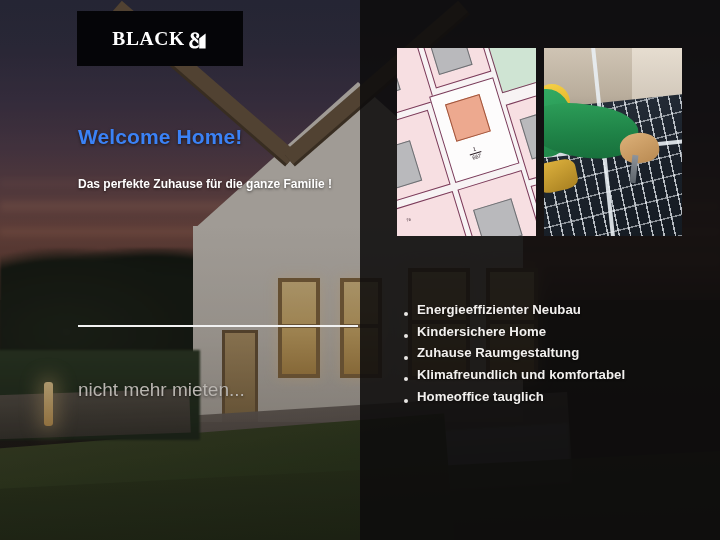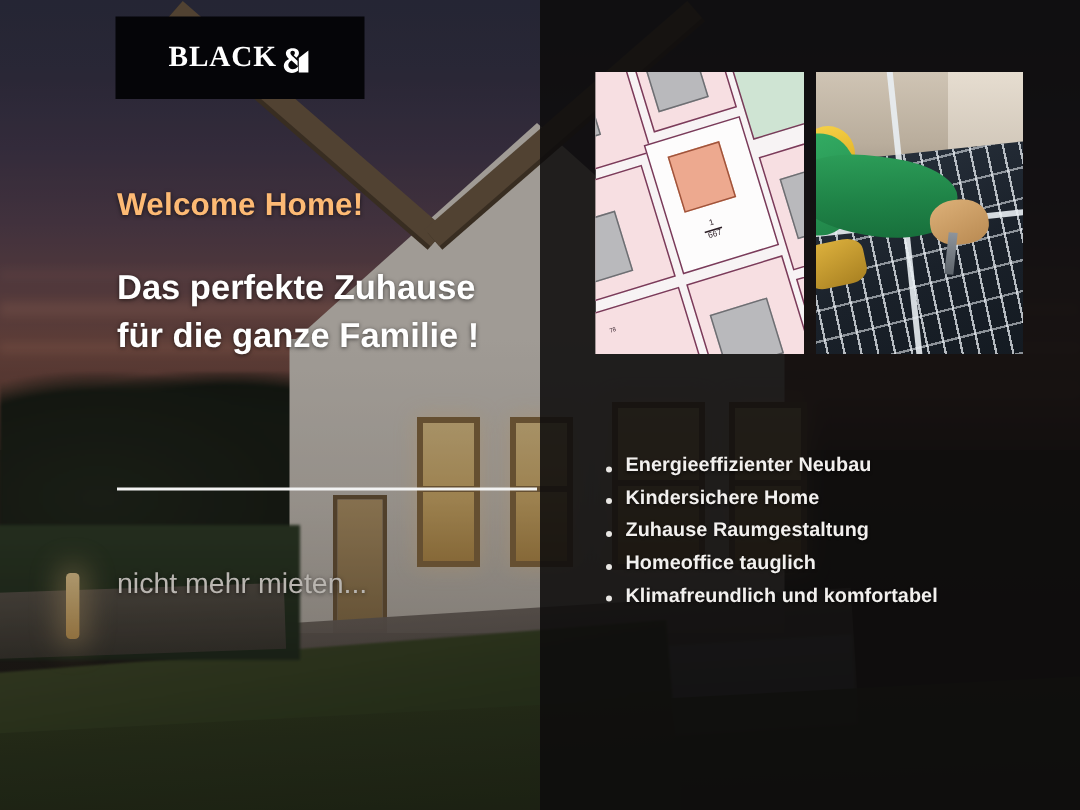--- a/index.html
+++ b/index.html
@@ -145,26 +145,26 @@
   .logo-text {
     font-family:"Liberation Serif", serif;
     font-weight:700; font-size:19.5px; letter-spacing:.6px; color:#ffffff;
     white-space:nowrap; display:flex; align-items:center; gap:1px;
   }
   .amp-house { display:inline-block; width:22px; height:19px; position:relative; top:2px; }
 
   
   .welcome {
     position:absolute; left:78px; top:125px;
-    font-size:21px; font-weight:700; color:#fdba74; letter-spacing:.1px;
+    font-size:21px; font-weight:700; color:#3b82f6; letter-spacing:.1px;
     text-shadow:0 1px 3px rgba(0,0,0,.6);
   }
   .subhead {
     position:absolute; left:78px; top:176px; width:270px;
-    font-size:23px; font-weight:700; line-height:1.38; color:#fff;
+    font-size:12px; font-weight:700; line-height:1.38; color:#fff;
     text-shadow:0 1px 3px rgba(0,0,0,.6);
   }
   .rule {
     position:absolute; left:78px; top:325px; width:280px; height:2px;
     background:#f2f2f2;
   }
   .slogan-1 {
     position:absolute; left:78px; top:379px;
     font-size:19px; font-weight:400; color:#b9b5b0;
     text-shadow:0 1px 3px rgba(0,0,0,.55);
@@ -243,21 +243,21 @@
   }
   .worker-bag {
     position:absolute; left:-6%; top:60%; width:30%; height:16%;
     background:linear-gradient(160deg,#e0b43f 0%,#a88021 100%);
     border-radius:30%; transform:rotate(-12deg);
   }
 
   
   .bullets { position:absolute; left:404px; top:303px; width:300px; }
   .bullet-row {
-    display:flex; align-items:center; gap:9px;
+    display:flex; align-items:flex-end; gap:9px;
     margin-bottom:8.5px; line-height:1;
   }
   .bullet-dot {
     width:4px; height:4px; border-radius:50%; background:#e9e7e4;
     margin-top:6px; flex:0 0 auto;
   }
   .bullet-label {
     font-size:13.2px; font-weight:700; color:#f2f0ee; letter-spacing:.05px;
     text-shadow:0 1px 2px rgba(0,0,0,.5);
   }
@@ -377,21 +377,21 @@
     <div class="bullet-row">
       <span class="bullet-dot"></span>
       <span class="bullet-label">Kindersichere Home</span>
     </div>
     <div class="bullet-row">
       <span class="bullet-dot"></span>
       <span class="bullet-label">Zuhause Raumgestaltung</span>
     </div>
     <div class="bullet-row">
       <span class="bullet-dot"></span>
+      <span class="bullet-label">Klimafreundlich und komfortabel</span>
+    </div>
+    <div class="bullet-row">
+      <span class="bullet-dot"></span>
       <span class="bullet-label">Homeoffice tauglich</span>
     </div>
-    <div class="bullet-row">
-      <span class="bullet-dot"></span>
-      <span class="bullet-label">Klimafreundlich und komfortabel</span>
-    </div>
   </div>
 
 </div>
 
 </body></html>

